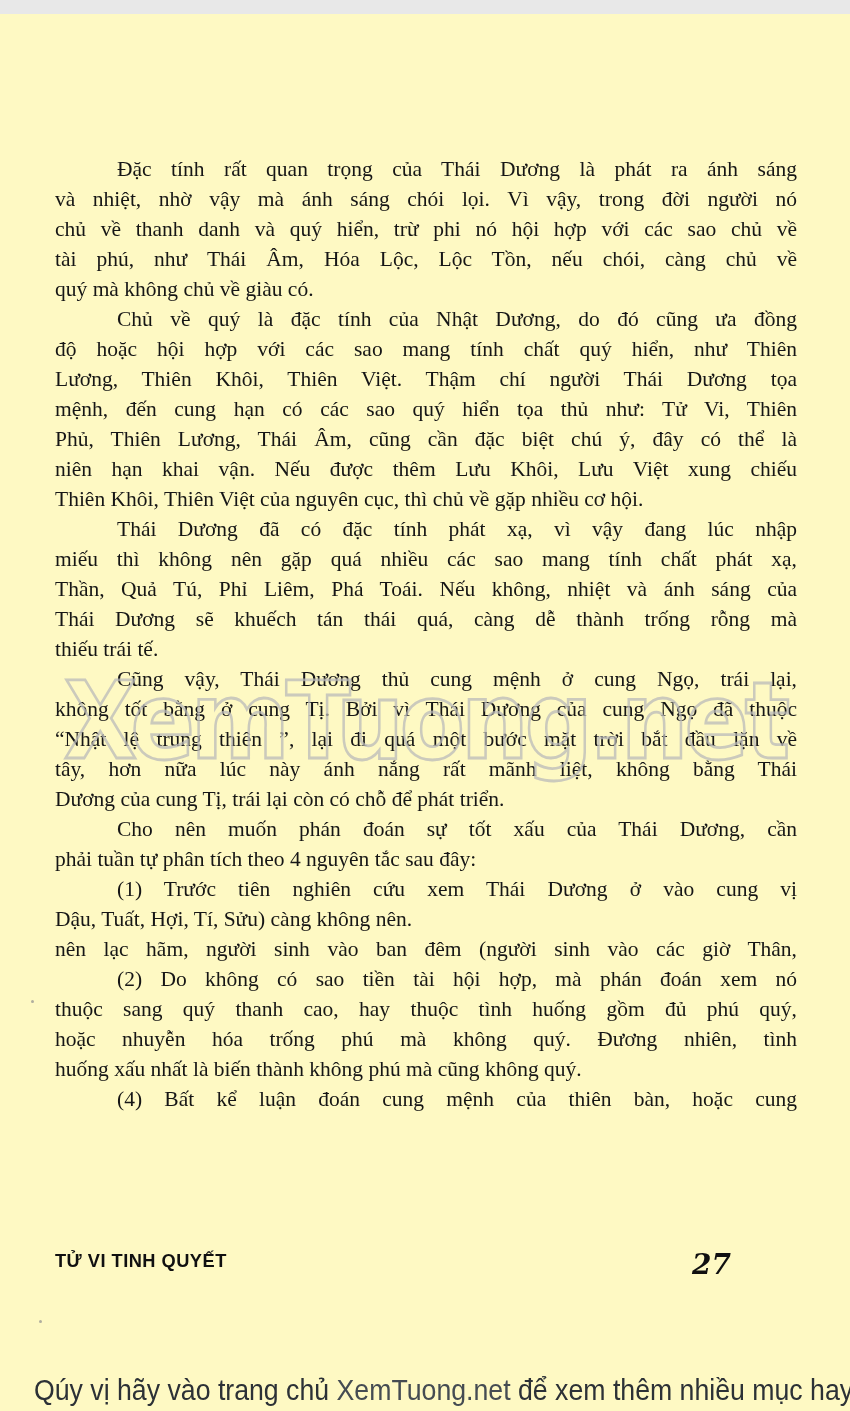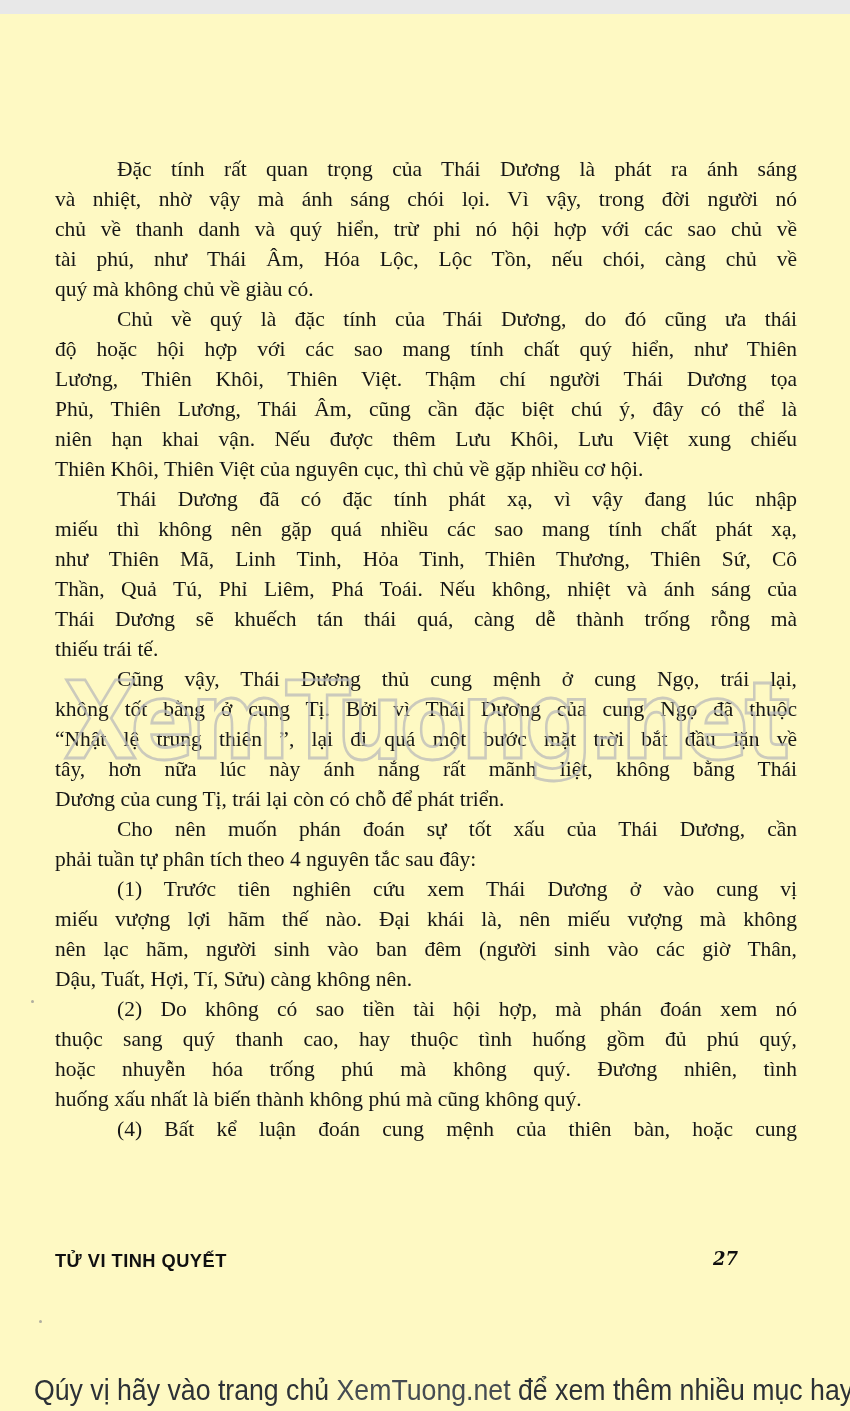--- a/index.html
+++ b/index.html
@@ -54,25 +54,25 @@
     position:absolute;left:0;top:0;
     font-family:"Liberation Sans","DejaVu Sans",sans-serif;
     font-weight:bold;
     font-size:19px;
     letter-spacing:0.5px;
     color:#101010;
     transform:scaleX(0.96);
     transform-origin:left center;
   }
   .page-number{
-    position:absolute;right:57px;top:-2px;
+    position:absolute;right:64px;top:-2px;
     font-family:"DejaVu Serif","Liberation Serif",serif;
     font-weight:bold;
     font-style:italic;
-    font-size:18px;
+    font-size:28px;
     color:#101010;
   }
   .banner{
     position:absolute;
     left:0;right:0;top:1360px;
     text-align:center;
     font-family:"Liberation Sans","DejaVu Sans",sans-serif;
     font-size:29px;
     font-weight:500;
     color:#2c3136;
@@ -95,51 +95,50 @@
 
   <div class="text-block">
       <div class="para">
         <div class="line first">Đặc tính rất quan trọng của Thái Dương là phát ra ánh sáng</div>
         <div class="line">và nhiệt, nhờ vậy mà ánh sáng chói lọi. Vì vậy, trong đời người nó</div>
         <div class="line">chủ về thanh danh và quý hiển, trừ phi nó hội hợp với các sao chủ về</div>
         <div class="line">tài phú, như Thái Âm, Hóa Lộc, Lộc Tồn, nếu chói, càng chủ về</div>
         <div class="line last">quý mà không chủ về giàu có.</div>
       </div>
       <div class="para">
-        <div class="line first">Chủ về quý là đặc tính của Thái Dương, do đó cũng ưa thái</div>
+        <div class="line first">Chủ về quý là đặc tính của Nhật Dương, do đó cũng ưa đồng</div>
         <div class="line">độ hoặc hội hợp với các sao mang tính chất quý hiển, như Thiên</div>
         <div class="line">Lương, Thiên Khôi, Thiên Việt. Thậm chí người Thái Dương tọa</div>
+        <div class="line">mệnh, đến cung hạn có các sao quý hiển tọa thủ như: Tử Vi, Thiên</div>
         <div class="line">Phủ, Thiên Lương, Thái Âm, cũng cần đặc biệt chú ý, đây có thể là</div>
         <div class="line">niên hạn khai vận. Nếu được thêm Lưu Khôi, Lưu Việt xung chiếu</div>
         <div class="line last">Thiên Khôi, Thiên Việt của nguyên cục, thì chủ về gặp nhiều cơ hội.</div>
       </div>
       <div class="para">
         <div class="line first">Thái Dương đã có đặc tính phát xạ, vì vậy đang lúc nhập</div>
         <div class="line">miếu thì không nên gặp quá nhiều các sao mang tính chất phát xạ,</div>
-        <div class="line">như Thiên Mã, Linh Tinh, Hỏa Tinh, Thiên Thương, Thiên Sứ, Cô</div>
         <div class="line">Thần, Quả Tú, Phỉ Liêm, Phá Toái. Nếu không, nhiệt và ánh sáng của</div>
         <div class="line">Thái Dương sẽ khuếch tán thái quá, càng dễ thành trống rỗng mà</div>
         <div class="line last">thiếu trái tế.</div>
       </div>
       <div class="para">
         <div class="line first">Cũng vậy, Thái Dương thủ cung mệnh ở cung Ngọ, trái lại,</div>
         <div class="line">không tốt bằng ở cung Tị. Bởi vì Thái Dương của cung Ngọ đã thuộc</div>
         <div class="line">“Nhật lệ trung thiên ”, lại đi quá một bước mặt trời bắt đầu lặn về</div>
         <div class="line">tây, hơn nữa lúc này ánh nắng rất mãnh liệt, không bằng Thái</div>
         <div class="line last">Dương của cung Tị, trái lại còn có chỗ để phát triển.</div>
       </div>
       <div class="para">
         <div class="line first">Cho nên muốn phán đoán sự tốt xấu của Thái Dương, cần</div>
         <div class="line last">phải tuần tự phân tích theo 4 nguyên tắc sau đây:</div>
       </div>
       <div class="para">
         <div class="line first">(1) Trước tiên nghiên cứu xem Thái Dương ở vào cung vị</div>
-        <div class="line">miếu vượng lợi hãm thế nào. Đại khái là, nên miếu vượng mà không</div>
+        <div class="line last">Dậu, Tuất, Hợi, Tí, Sửu) càng không nên.</div>
         <div class="line">nên lạc hãm, người sinh vào ban đêm (người sinh vào các giờ Thân,</div>
-        <div class="line last">Dậu, Tuất, Hợi, Tí, Sửu) càng không nên.</div>
       </div>
       <div class="para">
         <div class="line first">(2) Do không có sao tiền tài hội hợp, mà phán đoán xem nó</div>
         <div class="line">thuộc sang quý thanh cao, hay thuộc tình huống gồm đủ phú quý,</div>
         <div class="line">hoặc nhuyễn hóa trống phú mà không quý. Đương nhiên, tình</div>
         <div class="line last">huống xấu nhất là biến thành không phú mà cũng không quý.</div>
       </div>
       <div class="para">
         <div class="line first">(4) Bất kể luận đoán cung mệnh của thiên bàn, hoặc cung</div>
       </div>

